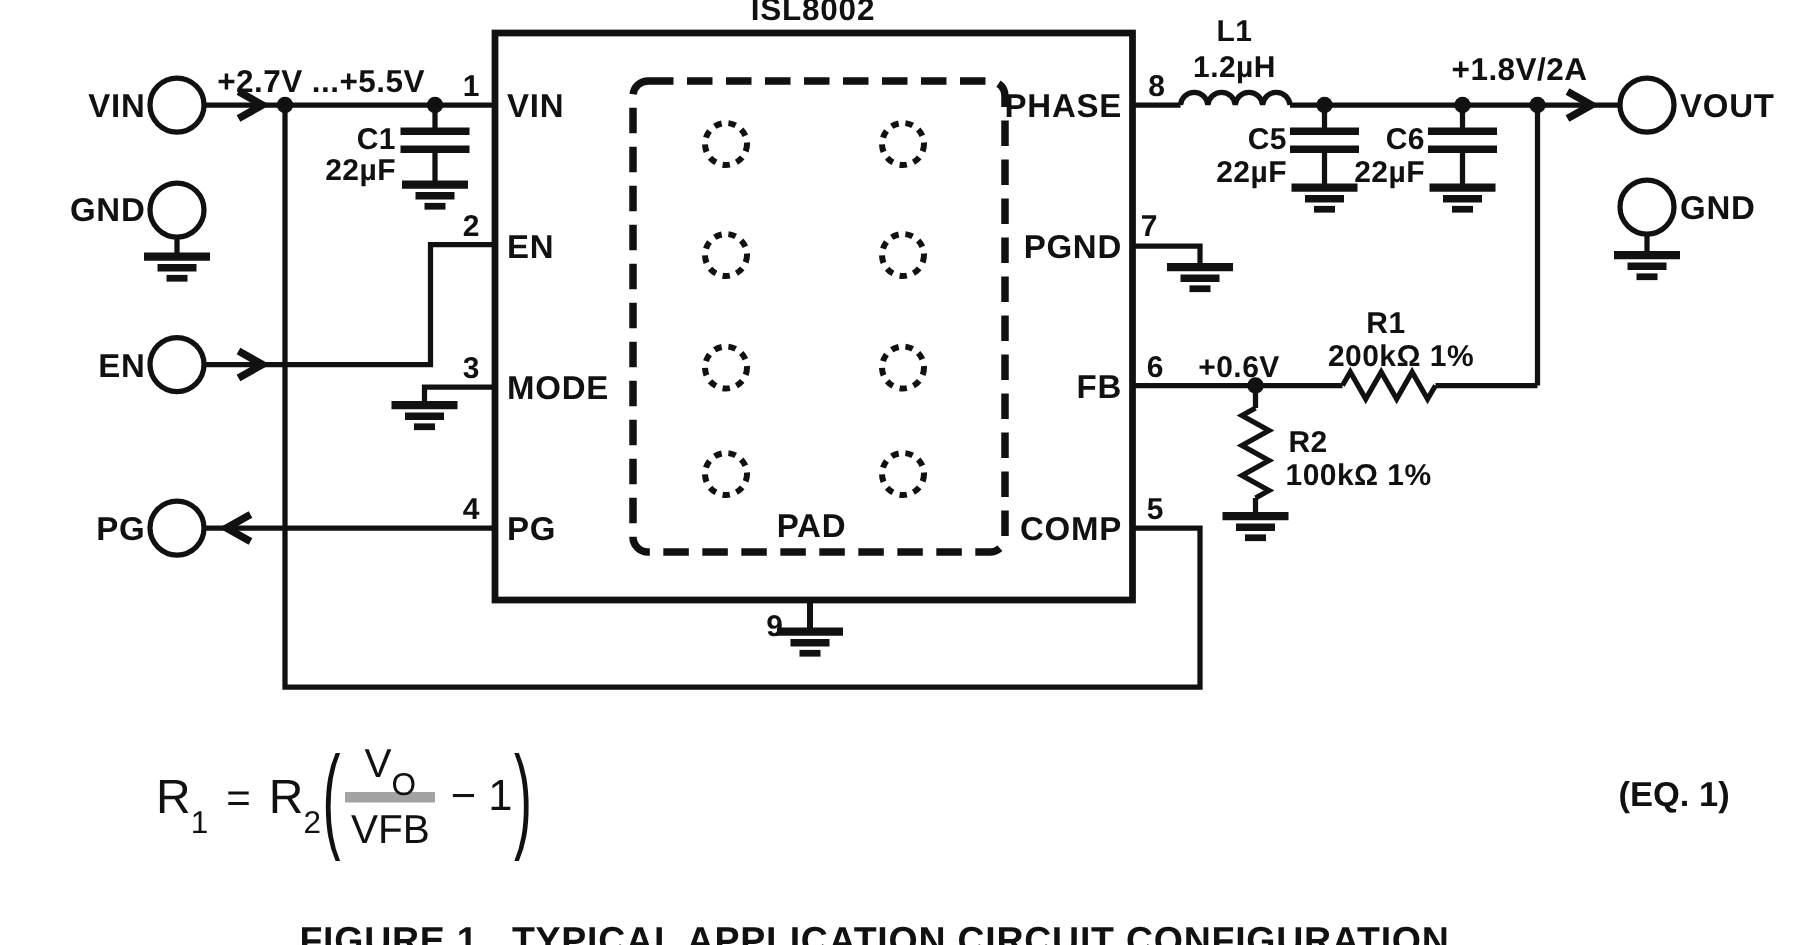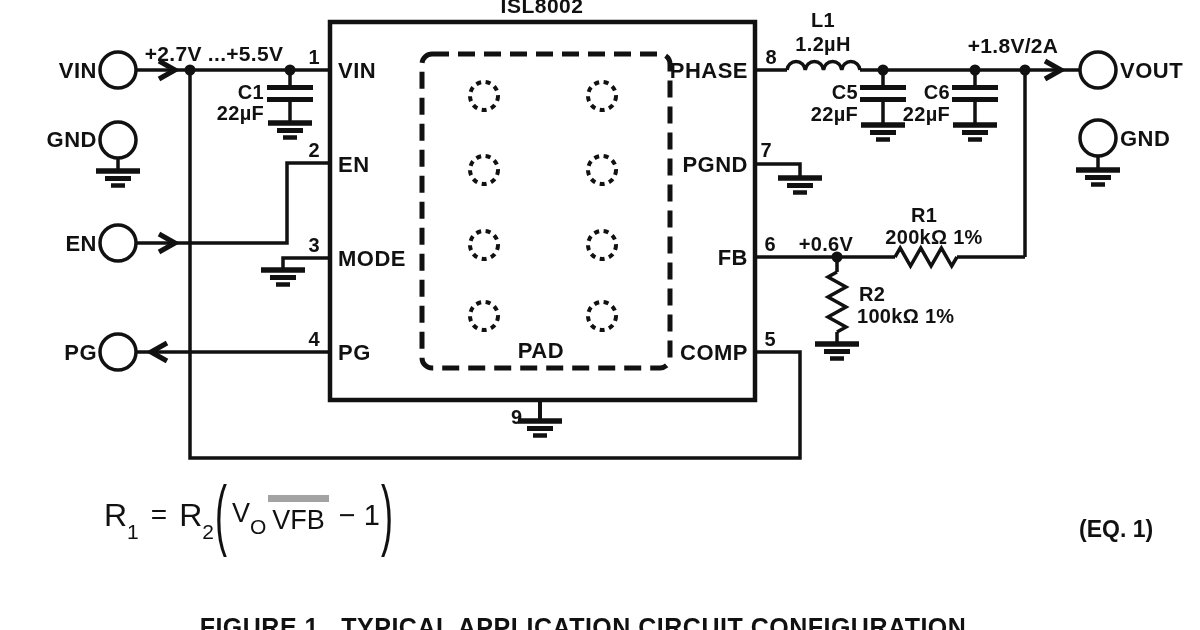--- a/index.html
+++ b/index.html
@@ -11,21 +11,21 @@
   svg .num{font-size:20px;}
   svg .val{font-size:20px;letter-spacing:.3px;}
   svg .ttl{font-size:21px;letter-spacing:.5px;}
 
   .equation{position:absolute;left:104px;top:494px;display:flex;align-items:center;
             font-size:32px;font-weight:400;color:#111;}
   .equation sub{font-size:21px;line-height:0;position:relative;top:6px;font-weight:400;}
   .eq-eq{margin:0 12px;font-size:28px;}
   .eq-paren{font-size:36px;transform:scaleY(2.15);transform-origin:center;
             font-weight:400;margin:0 1px;display:inline-block;}
-  .eq-frac{display:inline-flex;flex-direction:row;align-items:center;
+  .eq-frac{display:inline-flex;flex-direction:column;align-items:center;
            font-size:27px;margin:0 2px;}
   .eq-num{padding:0 2px 3px;}
   .eq-den{border-top:7px solid #a3a3a3;padding:3px 4px 0;}
   .eq-tail{margin-left:8px;font-size:29px;}
   .eq-tag{position:absolute;left:1051px;top:516px;font-size:23px;font-weight:bold;margin-left:28px;}
   .caption{position:absolute;left:-17px;top:613px;width:1200px;text-align:center;
            font-size:25px;font-weight:bold;white-space:pre;letter-spacing:.5px;}
 </style>
 </head>
 <body>

